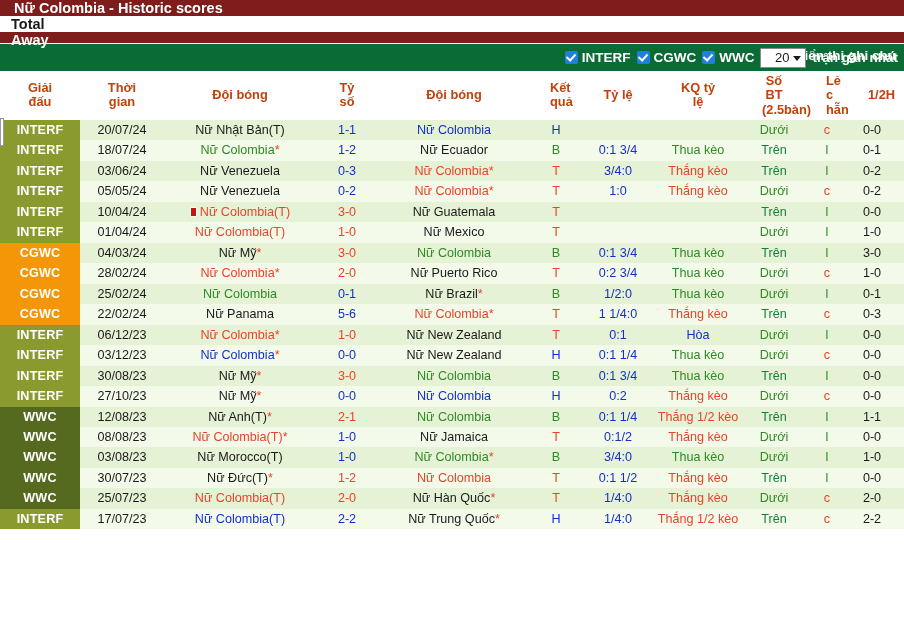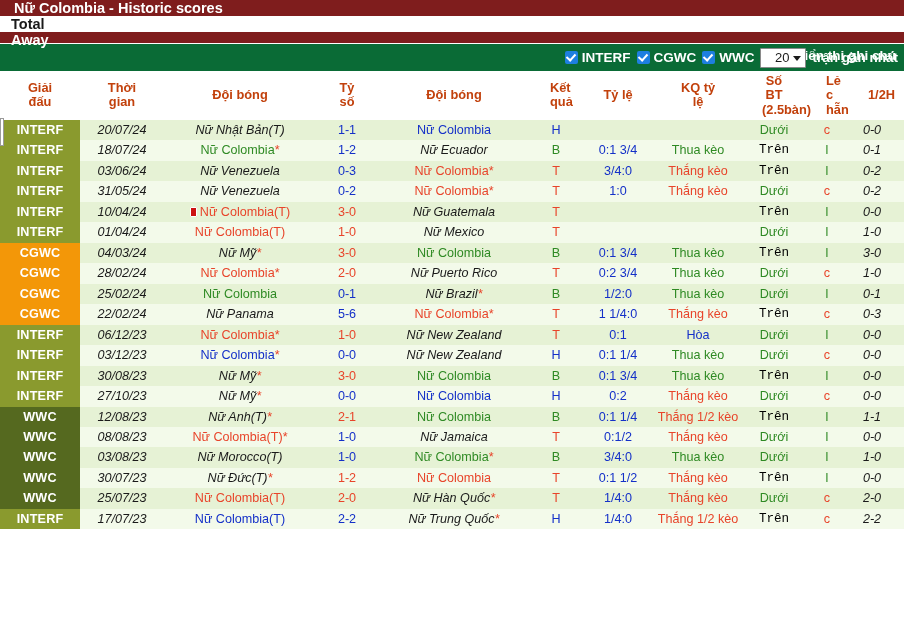--- a/index.html
+++ b/index.html
@@ -145,22 +145,22 @@
     padding: 0;
   }
   td.league.lg-INTERF { background: #8a9a2e !important; }
   td.league.lg-CGWC   { background: #f39708 !important; }
   td.league.lg-WWC    { background: #55691f !important; }
 
   
   .c-blue   { color: #1430c8; }
   .c-red    { color: #e8442a; }
   .c-green  { color: #2f8a24; }
-  .c-black  { color: #1a1a1a; font-style: italic; }
-  .c-orange { color: #000000; font-family: Liberation Mono, monospace; }
+  .c-black  { color: #1a1a1a; }
+  .c-orange { color: #15803d; }
   .star { color: #e8442a; }
 
   .redcard {
     display: inline-block;
     width: 7px; height: 10px;
     background: #cc1111;
     border: 1px solid #ffffff;
     vertical-align: -1px;
     margin-right: 3px;
     border-radius: 1px;
@@ -296,21 +296,21 @@
           <td class="c-red">T</td>
           <td class="c-blue">3/4:0</td>
           <td class="c-red">Thắng kèo</td>
           <td class="c-orange">Trên</td>
           <td class="c-green">l</td>
           <td class="c-black">0-2</td>
           <td class="c-orange">Trên</td>
         </tr>
         <tr class="r-even">
           <td class="league lg-INTERF">INTERF</td>
-          <td class="c-black">31/05/24</td>
+          <td class="c-black">05/05/24</td>
           <td><span class="c-black">Nữ Venezuela</span></td>
           <td class="score c-blue">0-2</td>
           <td><span class="c-red">Nữ Colombia<span class="star">*</span></span></td>
           <td class="c-red">T</td>
           <td class="c-blue">1:0</td>
           <td class="c-red">Thắng kèo</td>
           <td class="c-green">Dưới</td>
           <td class="c-red">c</td>
           <td class="c-black">0-2</td>
           <td class="c-orange">Trên</td>

